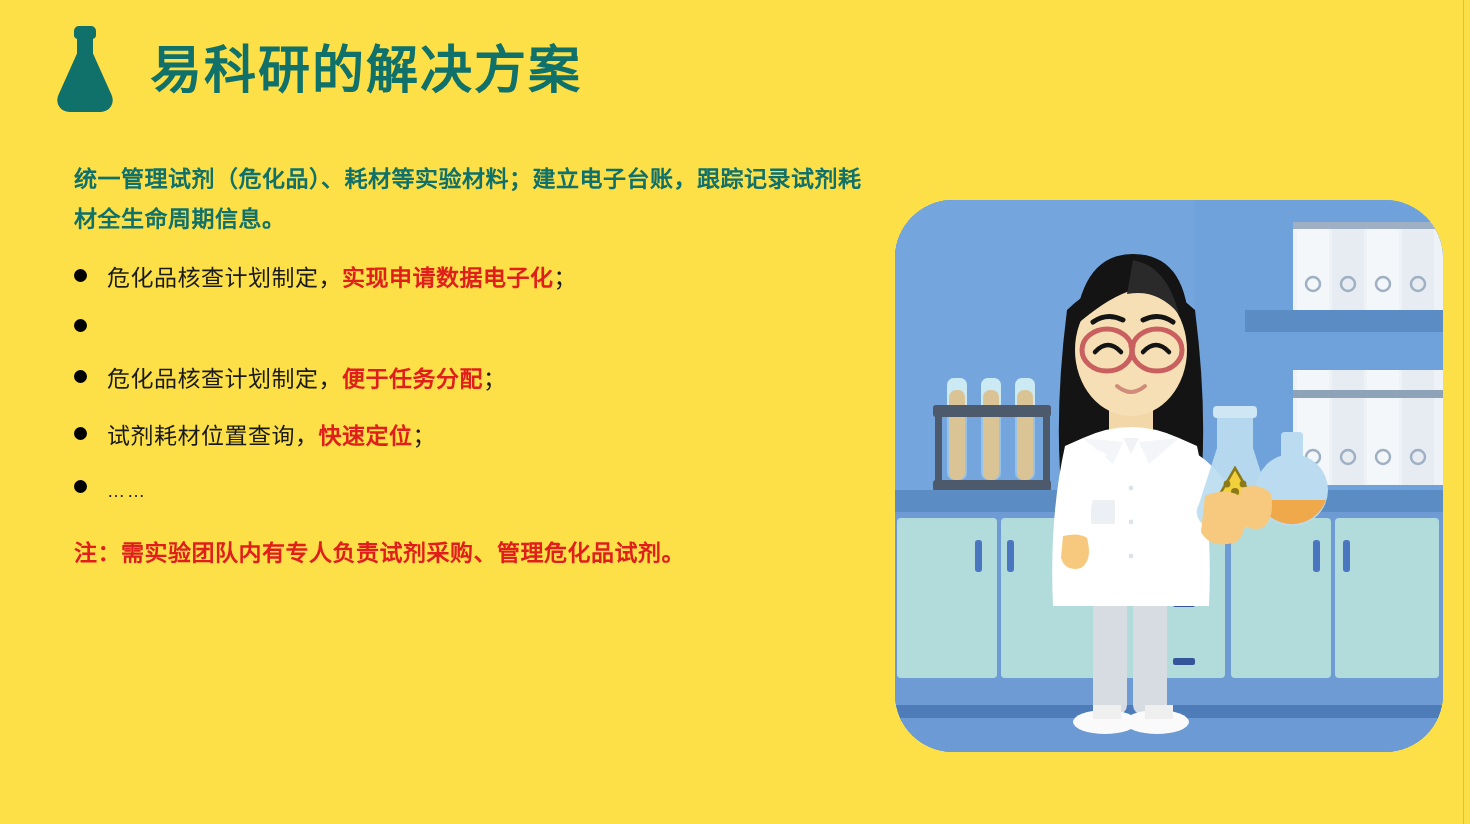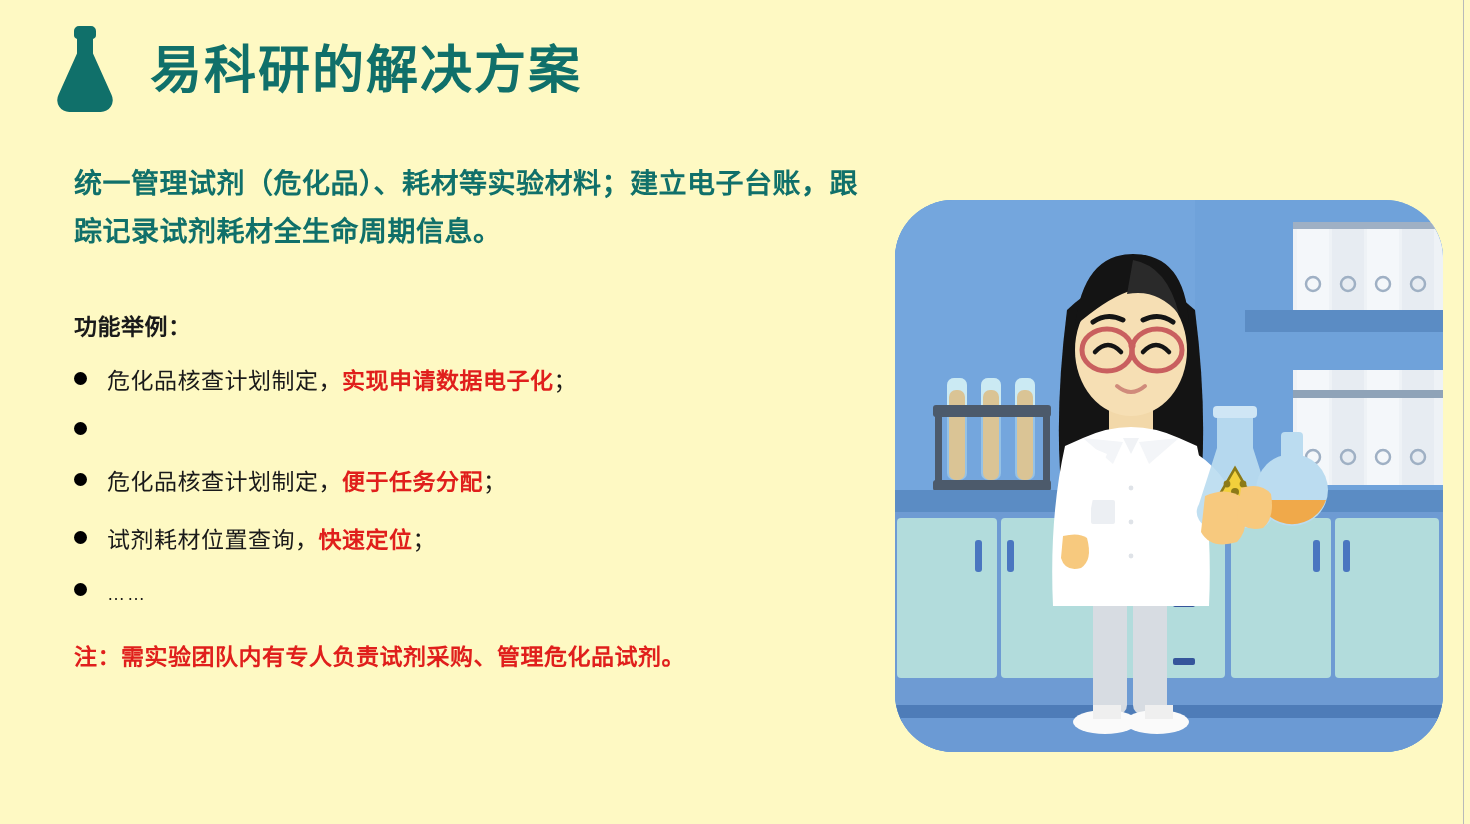--- a/index.html
+++ b/index.html
@@ -8,21 +8,21 @@
     padding: 0;
     background: #ffffff;
   }
   body {
     font-family: "Liberation Sans", "DejaVu Sans", sans-serif;
   }
   .slide {
     position: relative;
     width: 1470px;
     height: 824px;
-    background: #fef9c3;
+    background: #fde047;
     overflow: hidden;
     box-sizing: border-box;
   }
   .slide-edge {
     position: absolute;
     top: 0;
     right: 6px;
     width: 1px;
     height: 824px;
     background: #b9b9b9;
@@ -54,21 +54,21 @@
   }
 
   
   .left-col {
     position: absolute;
     left: 74px;
     top: 160px;
     width: 790px;
   }
   .subtitle {
-    font-size: 28px;
+    font-size: 23px;
     font-weight: bold;
     color: #10706A;
     line-height: 1.72;
     letter-spacing: 0.5px;
     margin: 0;
   }
   .section-heading {
     margin: 52px 0 0 0;
     font-size: 23px;
     font-weight: bold;
@@ -151,21 +151,20 @@
                a12 12 0 0 1 -11 17.3 h-31 a12 12 0 0 1 -11 -17.3 l18.5 -41.2
                v-14.6 a4 4 0 0 1 -3 -3.9 v-4 a5 5 0 0 1 5 -5 z" fill="#10706A"></path>
     </svg>
     <div class="title-text">易科研的解决方案</div>
   </div>
 
   <div class="left-col">
 
     <p class="subtitle">统一管理试剂（危化品）、耗材等实验材料；建立电子台账，跟踪记录试剂耗材全生命周期信息。</p>
 
-    <div class="section-heading">功能举例：</div>
 
     <ul class="bullet-list">
       <li class="bullet-item">
         <span class="bullet-dot"></span>
         <span class="bullet-body"><span>危化品核查计划制定，</span><span class="hl-red">实现申请数据电子化</span><span>；</span></span>
       </li>
       <li class="bullet-item">
         <span class="bullet-dot"></span>
       </li>
       <li class="bullet-item">

